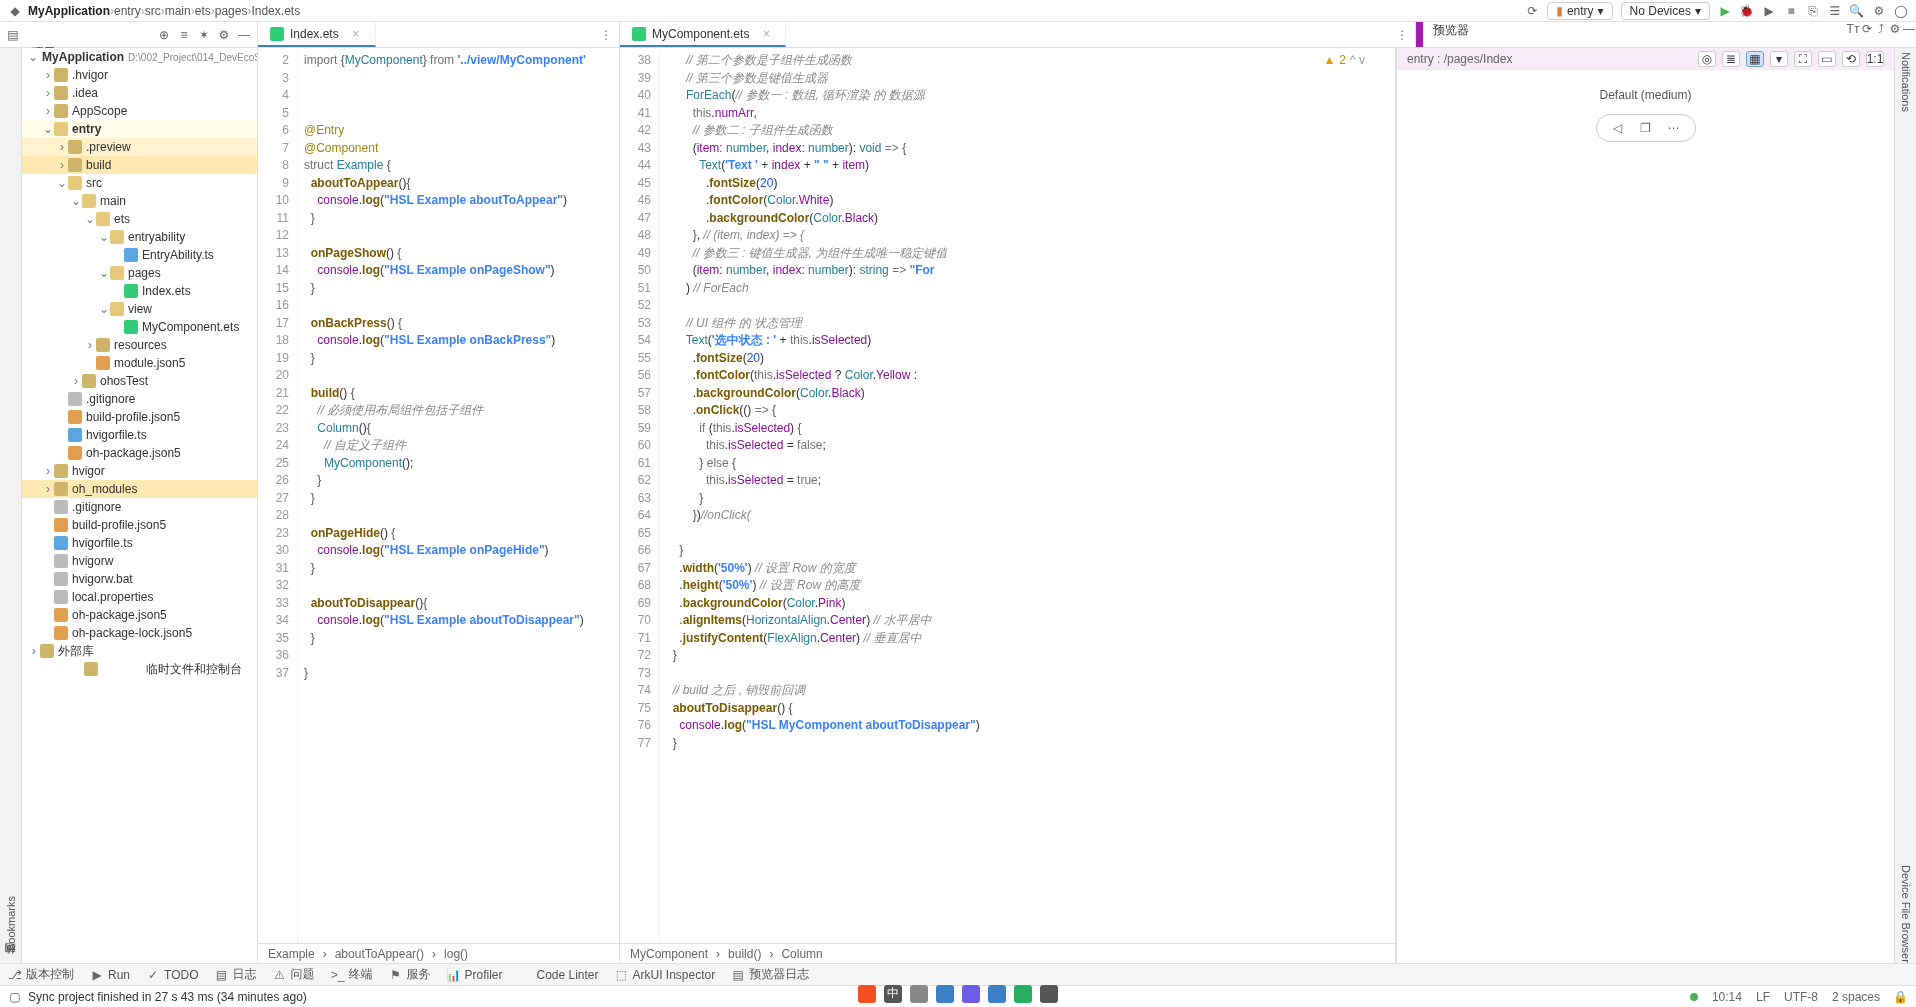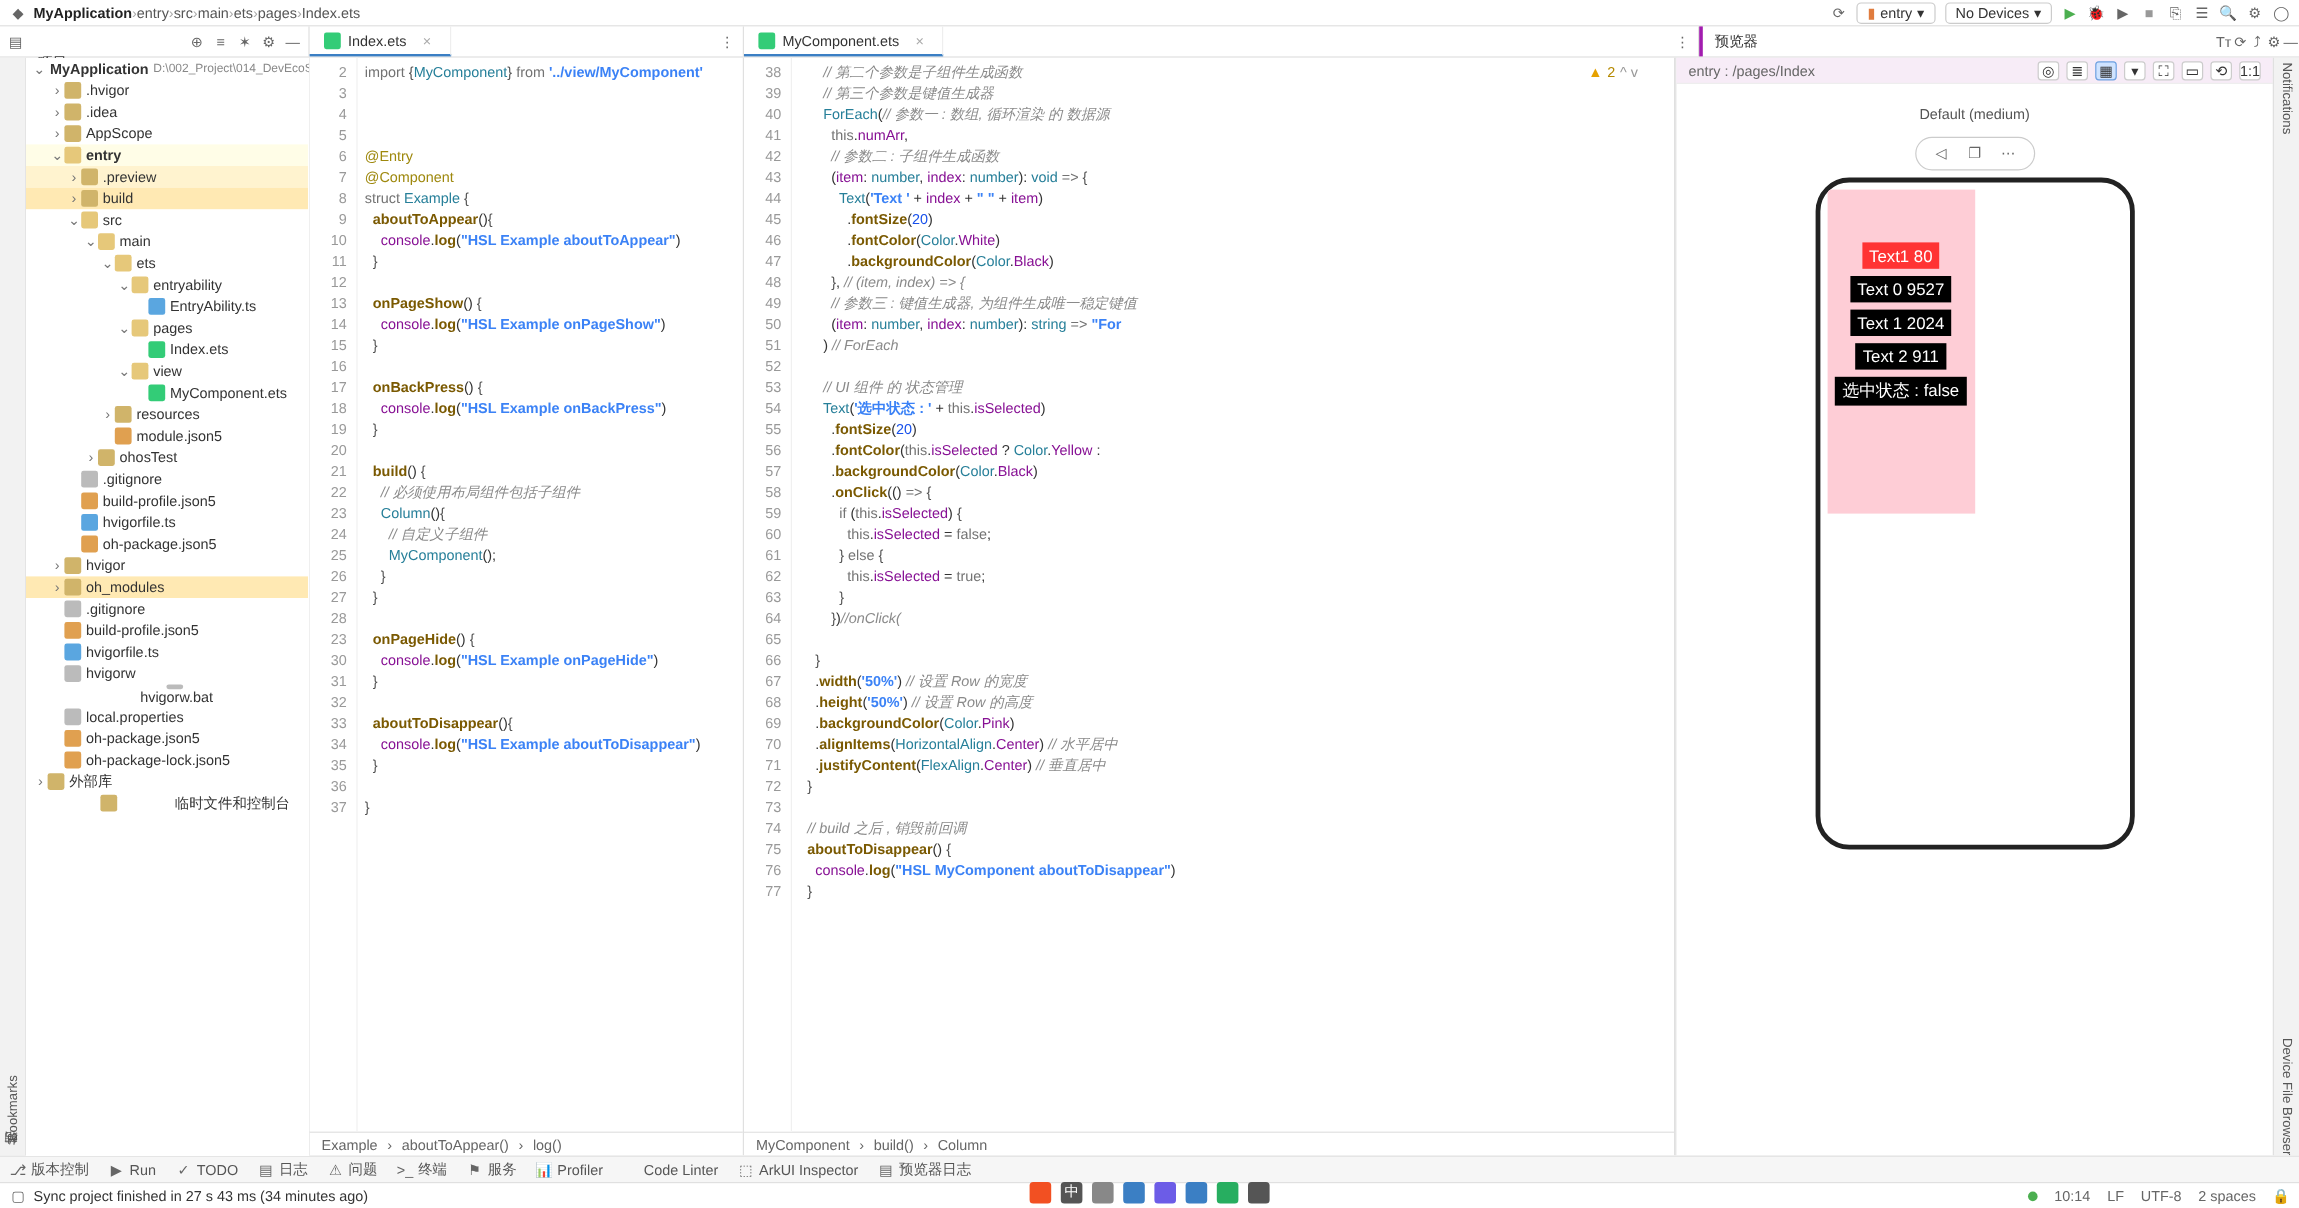--- a/index.html
+++ b/index.html
@@ -19,21 +19,21 @@
 
 
 .toolbar { height:26px; display:flex; align-items:center; border-bottom:1px solid #e0e0e0; }
 .tb-left { width:258px; display:flex; align-items:center; padding:0 6px; gap:6px; border-right:1px solid #e0e0e0; height:100%; }
 .tb-left .projbtn { display:flex; align-items:center; gap:4px; padding:2px 6px;margin-top:36px; }
 .tb-left .spacer { flex:1; }
 .tb-tabs { flex:1; display:flex; height:100%; }
 .tab { display:flex; align-items:center; gap:6px; padding:0 12px; height:100%; border-right:1px solid #eee; position:relative; }
 .tab.active { border-bottom:2px solid #3b7fc4; }
 .tab .file-icon-ets { width:14px; height:14px; background:#3c7; border-radius:2px; }
-.tb-right { width:500px; display:flex; align-items:center; border-left:3px solid #a21caf; height:100%; padding-left:10px; }
+.tb-right { width:500px; display:flex; border-left:7px solid #a21caf; height:100%; padding-left:10px; }
 
 
 .main { flex:1; display:flex; overflow:hidden; }
 
 
 .leftrail { width:22px; background:#f2f2f2; border-right:1px solid #e0e0e0; display:flex; flex-direction:column; align-items:center; padding-top:4px; gap:12px; }
 .leftrail .vtext { writing-mode:vertical-rl; transform:rotate(180deg); font-size:11px; color:#555; }
 
 
 .rightrail { width:22px; background:#f2f2f2; border-left:1px solid #e0e0e0; display:flex; flex-direction:column; align-items:center; padding-top:4px; gap:12px; }
@@ -331,21 +331,21 @@
         <div class="tree-row" style="padding-left: 20px;">
           <span class="arrow"></span>
           <span class="ficon fi-ts"></span>
           <span>hvigorfile.ts</span>
         </div>
         <div class="tree-row" style="padding-left: 20px;">
           <span class="arrow"></span>
           <span class="ficon fi-file"></span>
           <span>hvigorw</span>
         </div>
-        <div class="tree-row" style="padding-left: 20px; flex-direction: column;">
+        <div class="tree-row" style="padding-left: 20px;">
           <span class="arrow"></span>
           <span class="ficon fi-file"></span>
           <span>hvigorw.bat</span>
         </div>
         <div class="tree-row" style="padding-left: 20px;">
           <span class="arrow"></span>
           <span class="ficon fi-file"></span>
           <span>local.properties</span>
         </div>
         <div class="tree-row" style="padding-left: 20px;">
@@ -496,31 +496,20 @@
           <div class="btn">1:1</div>
         </div>
       </div>
       <div class="prev-body">
         <div class="prev-label">Default (medium)</div>
         <div class="dev-controls">
           <div class="c">◁</div>
           <div class="c">❐</div>
           <div class="c">⋯</div>
         </div>
-        <div class="phone">
-          <div class="phone-inner">
-            <div class="pink-col">
-              <div class="tx red">Text1 80</div>
-              <div class="tx">Text 0 9527</div>
-              <div class="tx">Text 1 2024</div>
-              <div class="tx">Text 2 911</div>
-              <div class="tx">选中状态 : false</div>
-            </div>
-          </div>
-        </div>
       </div>
     </div>
 
     <div class="rightrail">
       <span class="vtext">Notifications</span>
       <span style="flex:1"></span>
       <span class="vtext">Device File Browser</span>
     </div>
   </div>
 

